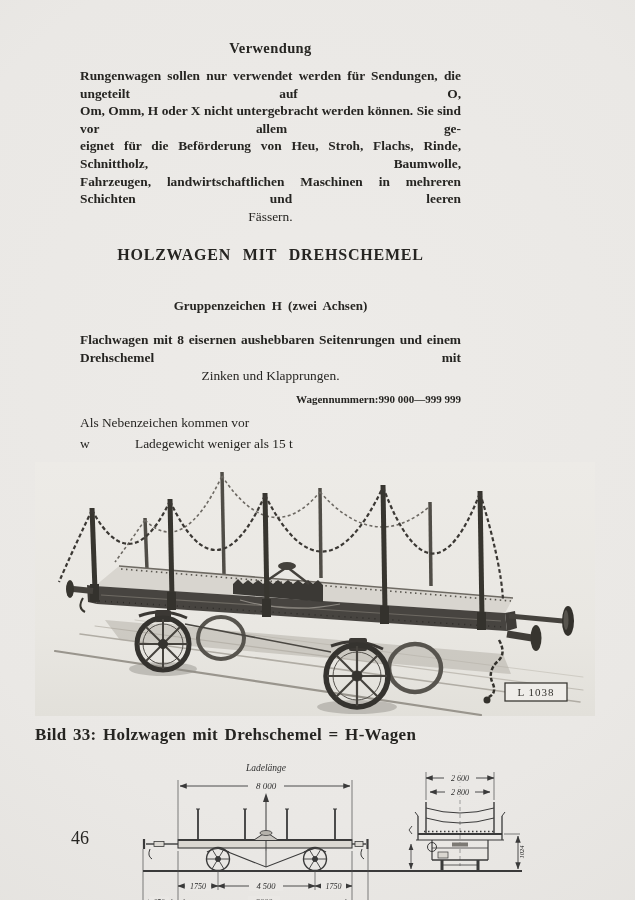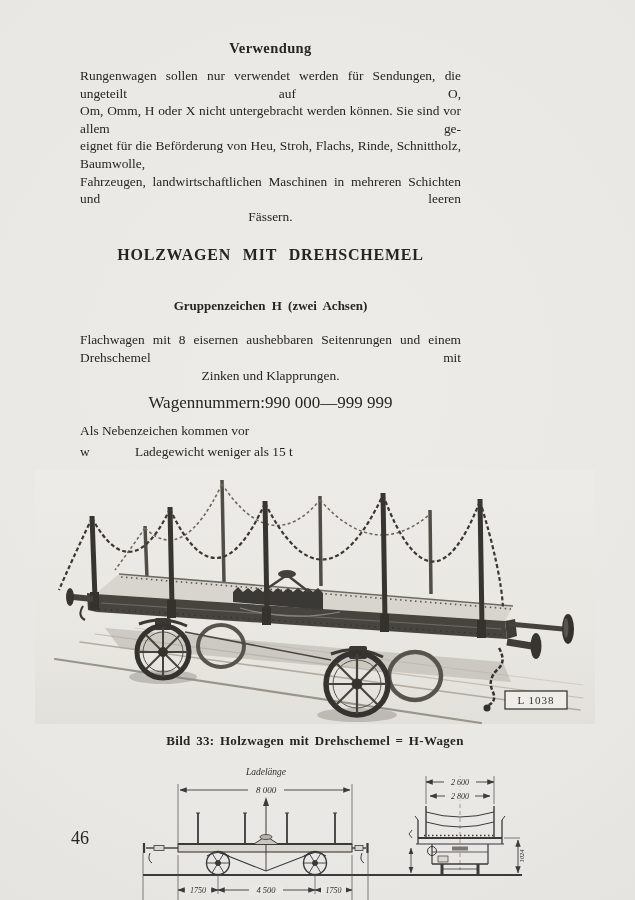--- a/index.html
+++ b/index.html
@@ -6,31 +6,31 @@
   body{
     width:635px;height:900px;overflow:hidden;
     font-family:"Liberation Serif", serif;
     background:radial-gradient(120% 90% at 50% 42%, #edebe8 0%, #eae8e5 55%, #e1dfdb 100%);
     color:#262522;
   }
   .page{position:relative;width:504px;height:900px;}
   .content{padding:40px 43px 0 80px;}
   h1.vh{font-size:14.5px;font-weight:bold;text-align:center;margin:0 0 10px 0;letter-spacing:.4px;}
   .para{font-size:13.4px;line-height:17.6px;}
-  .jline{text-align:justify;text-align-last:justify;}
+  .jline{text-align:justify;text-align-last:justify;font-weight:bold;}
   .pline{text-align:center;}
   h2.main{font-size:16px;font-weight:bold;text-align:center;margin:21px 0 0 0;letter-spacing:.8px;word-spacing:7px;}
   h3.sub{font-size:13px;font-weight:bold;text-align:center;margin:34px 0 0 0;word-spacing:3px;}
   .desc{margin-top:17px;}
-  .numbers-row{display:flex;justify-content:center;font-size:17px;margin-top:9px;}
+  .numbers-row{display:flex;justify-content:flex-end;font-size:11px;margin-top:9px;font-weight:bold;}
   .note-intro{font-size:13.4px;margin-top:10px;}
   .note-row{font-size:13.4px;margin-top:5px;display:flex;}
   .note-code{width:55px;}
   .photo-wrap{width:560px;margin:10px 0 0 -45px;}
-  .caption{font-size:13px;font-weight:bold;text-align:center;margin-top:5px;letter-spacing:.3px;word-spacing:2px;}
+  .caption{font-size:17px;font-weight:bold;text-align:left;margin-top:5px;letter-spacing:.3px;word-spacing:2px;}
   .drawing-wrap{width:415px;margin:11px 0 0 50px;}
   .page-number{position:absolute;left:71px;top:828px;font-size:18px;}
   svg text{font-family:"Liberation Serif", serif;}
 </style>
 </head>
 <body>
 
 <div class="page">
   <div class="content">
 

